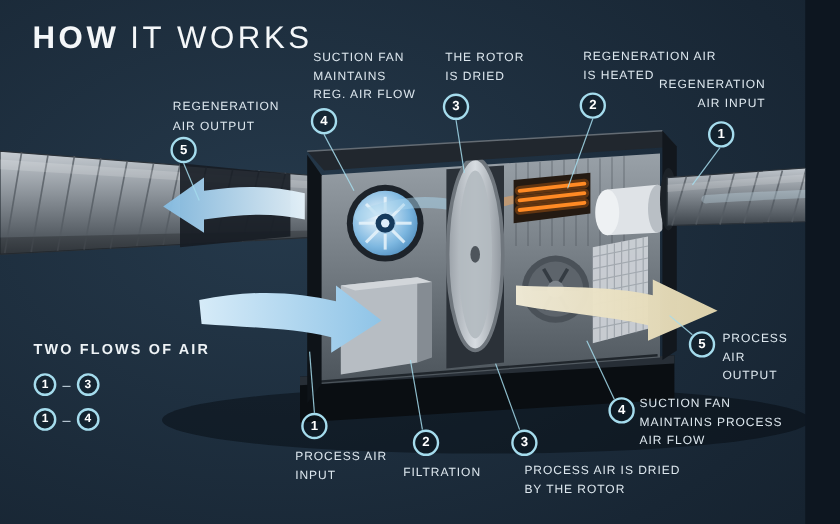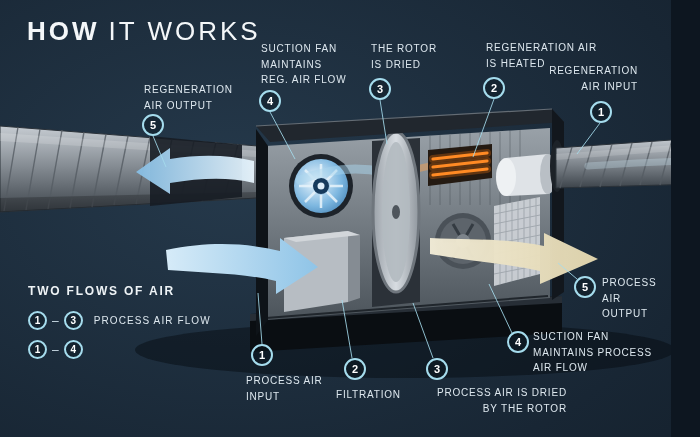--- a/index.html
+++ b/index.html
@@ -27,21 +27,21 @@
   #b-regout{left:142px;top:114px;}  #b-sucreg{left:259px;top:90px;}
   #b-rotordry{left:369px;top:78px;} #b-heated{left:483px;top:77px;}
   #b-regin{left:590px;top:101px;}   #b-procout{left:574px;top:276px;}
   #b-sucproc{left:507px;top:331px;} #b-procdry{left:426px;top:358px;}
   #b-filt{left:344px;top:358px;}    #b-procin{left:251px;top:344px;}
   
   #l-regout{left:144px;top:82px;}   #l-sucreg{left:261px;top:41px;}
   #l-rotordry{left:371px;top:41px;} #l-heated{left:486px;top:40px;}
   #l-regin{right:33px;top:63px;text-align:right;}
   #l-procout{left:602px;top:275px;} #l-sucproc{left:533px;top:329px;}
-  #l-procdry{left:437px;top:385px;text-align:right;} #l-filt{left:336px;top:387px;}
+  #l-procdry{left:437px;top:385px;} #l-filt{left:336px;top:387px;}
   #l-procin{left:246px;top:373px;}
   
   .legend{position:absolute;left:28px;top:284px;}
   .legend-heading{color:#eef3f6;font-size:12px;font-weight:bold;letter-spacing:1.8px;margin-bottom:13px;}
   .legend-row{display:flex;align-items:center;margin-bottom:10px;height:19px;}
   .lbadge{
     width:19px;height:19px;border-radius:50%;border:2px solid #a5dced;box-sizing:border-box;
     background:rgba(12,24,34,.45);color:#fff;font-size:10px;font-weight:bold;
     display:inline-flex;align-items:center;justify-content:center;flex:0 0 auto;
   }
@@ -300,21 +300,20 @@
   <div class="badge" id="b-procdry">3</div>
   <div class="badge" id="b-filt">2</div>
   <div class="badge" id="b-procin">1</div>
 
   <div class="legend">
     <div class="legend-heading">TWO FLOWS OF AIR</div>
     <div class="legend-row">
       <span class="lbadge">1</span>
       <span class="dash">–</span>
       <span class="lbadge">3</span>
-      <span class="legend-label">PROCESS AIR FLOW</span>
     </div>
     <div class="legend-row">
       <span class="lbadge">1</span>
       <span class="dash">–</span>
       <span class="lbadge">4</span>
     </div>
   </div>
 
 </div>
 

